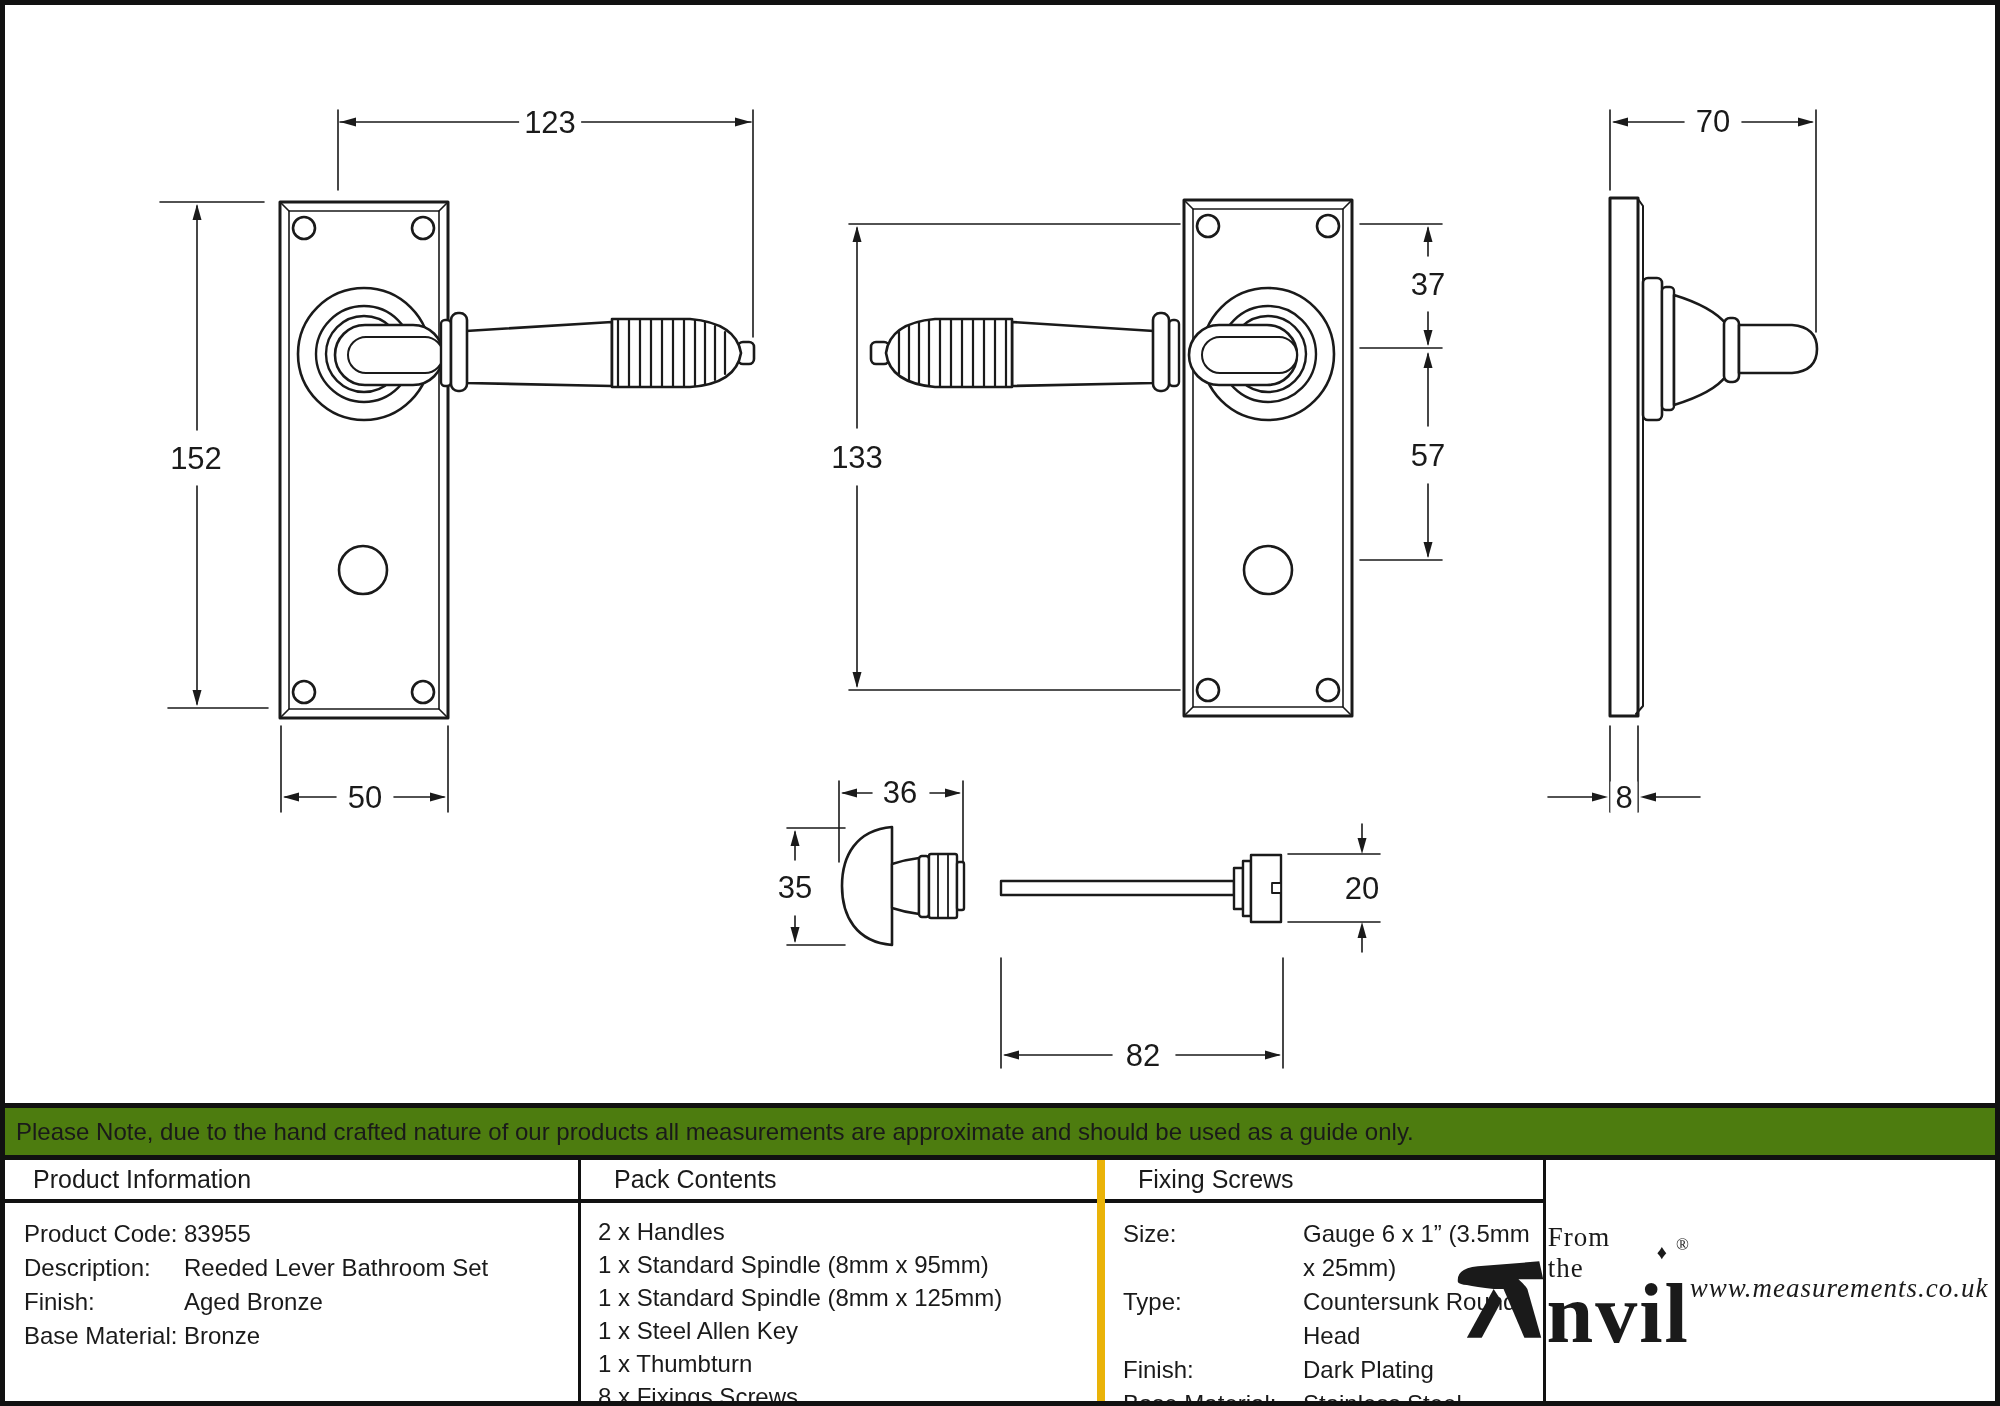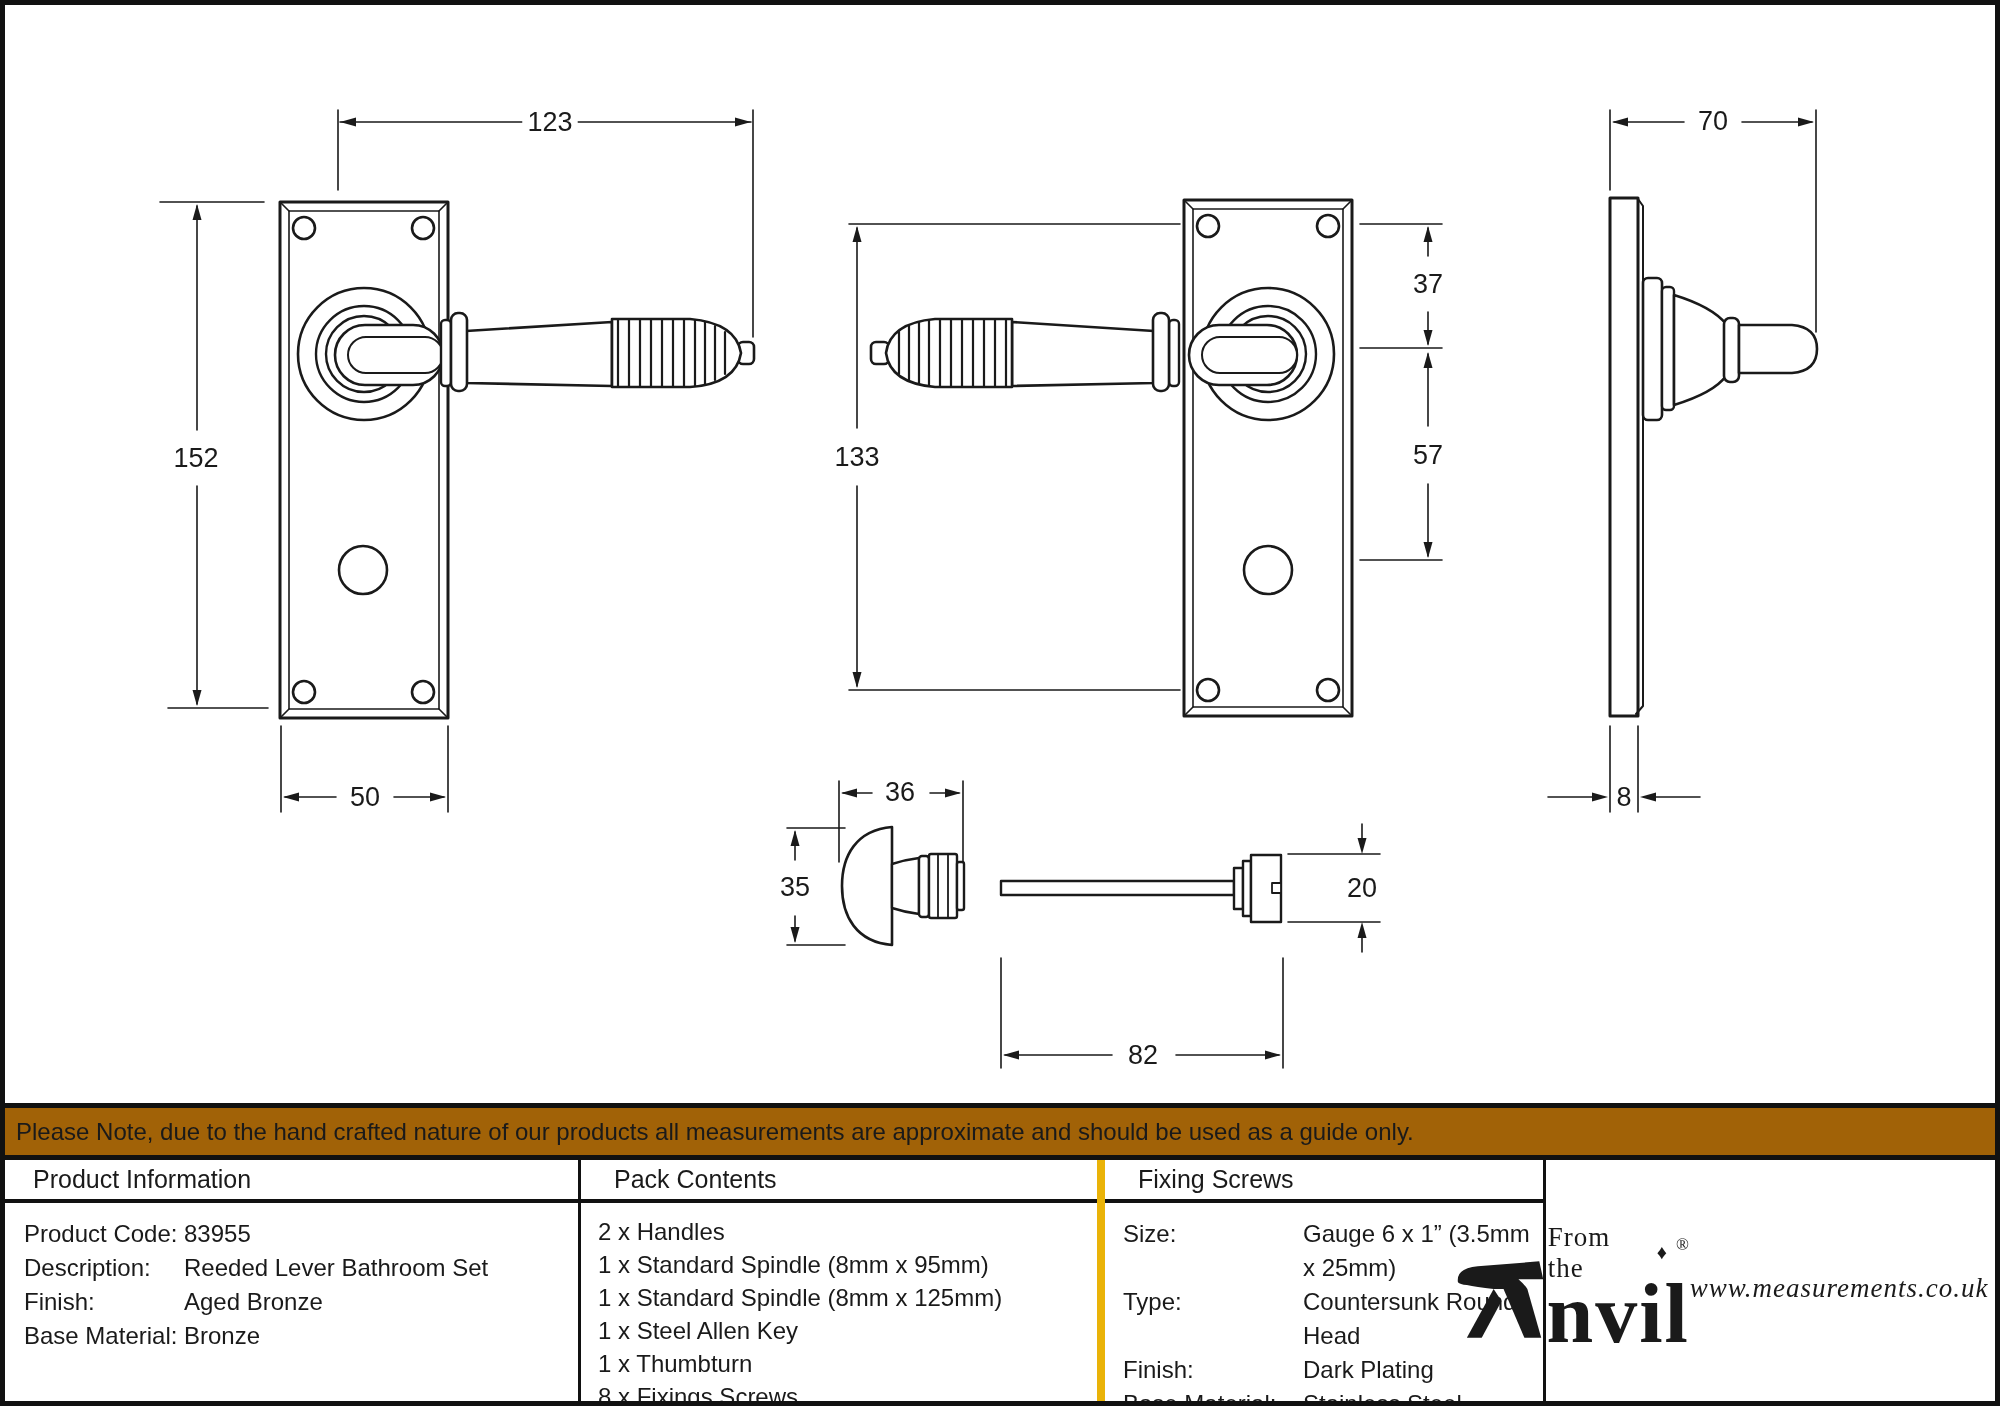--- a/index.html
+++ b/index.html
@@ -1,25 +1,25 @@
 <!DOCTYPE html>
 <html><head>
 <meta charset="utf-8">
 <style>
   html,body{margin:0;padding:0;background:#fff;}
   #canvas{position:relative;width:2000px;height:1406px;background:#fff;
           font-family:"Liberation Sans",sans-serif;color:#1a1a1a;overflow:hidden;}
   #frame{position:absolute;inset:0;border:5px solid #111;box-sizing:border-box;pointer-events:none;z-index:50;}
   #drawing-svg{position:absolute;left:0;top:0;}
-  .dim{position:absolute;transform:translate(-50%,-50%);font-size:27px;background:#fff;
+  .dim{position:absolute;transform:translate(-50%,-50%);font-size:31px;background:#fff;
        padding:0 5px;line-height:1;white-space:nowrap;z-index:5;}
   
   #note-row{position:absolute;left:0;top:1103px;width:2000px;height:57px;box-sizing:border-box;
             border-top:5px solid #111;border-bottom:5px solid #111;display:flex;align-items:center;
-            padding-left:16px;font-size:24px;background:#a16207;}
+            padding-left:16px;font-size:24px;background:#4d7c0f;}
   
   #spec-table{position:absolute;left:0;top:1160px;width:2000px;height:246px;display:flex;background:#fff;}
   .col{box-sizing:border-box;height:246px;}
   #col-product{width:578px;}
   #col-pack{width:519px;border-left:3px solid #111;}
   #col-screws{width:446px;border-left:8px solid #eab308;}
   #col-logo{width:348px;border-left:3px solid #111;display:flex;align-items:center;justify-content:center;}
   .col-header{height:43px;box-sizing:border-box;border-bottom:4px solid #111;display:flex;
               align-items:center;padding-left:33px;font-size:25px;}
   .kv-rows{padding-top:14px;}

